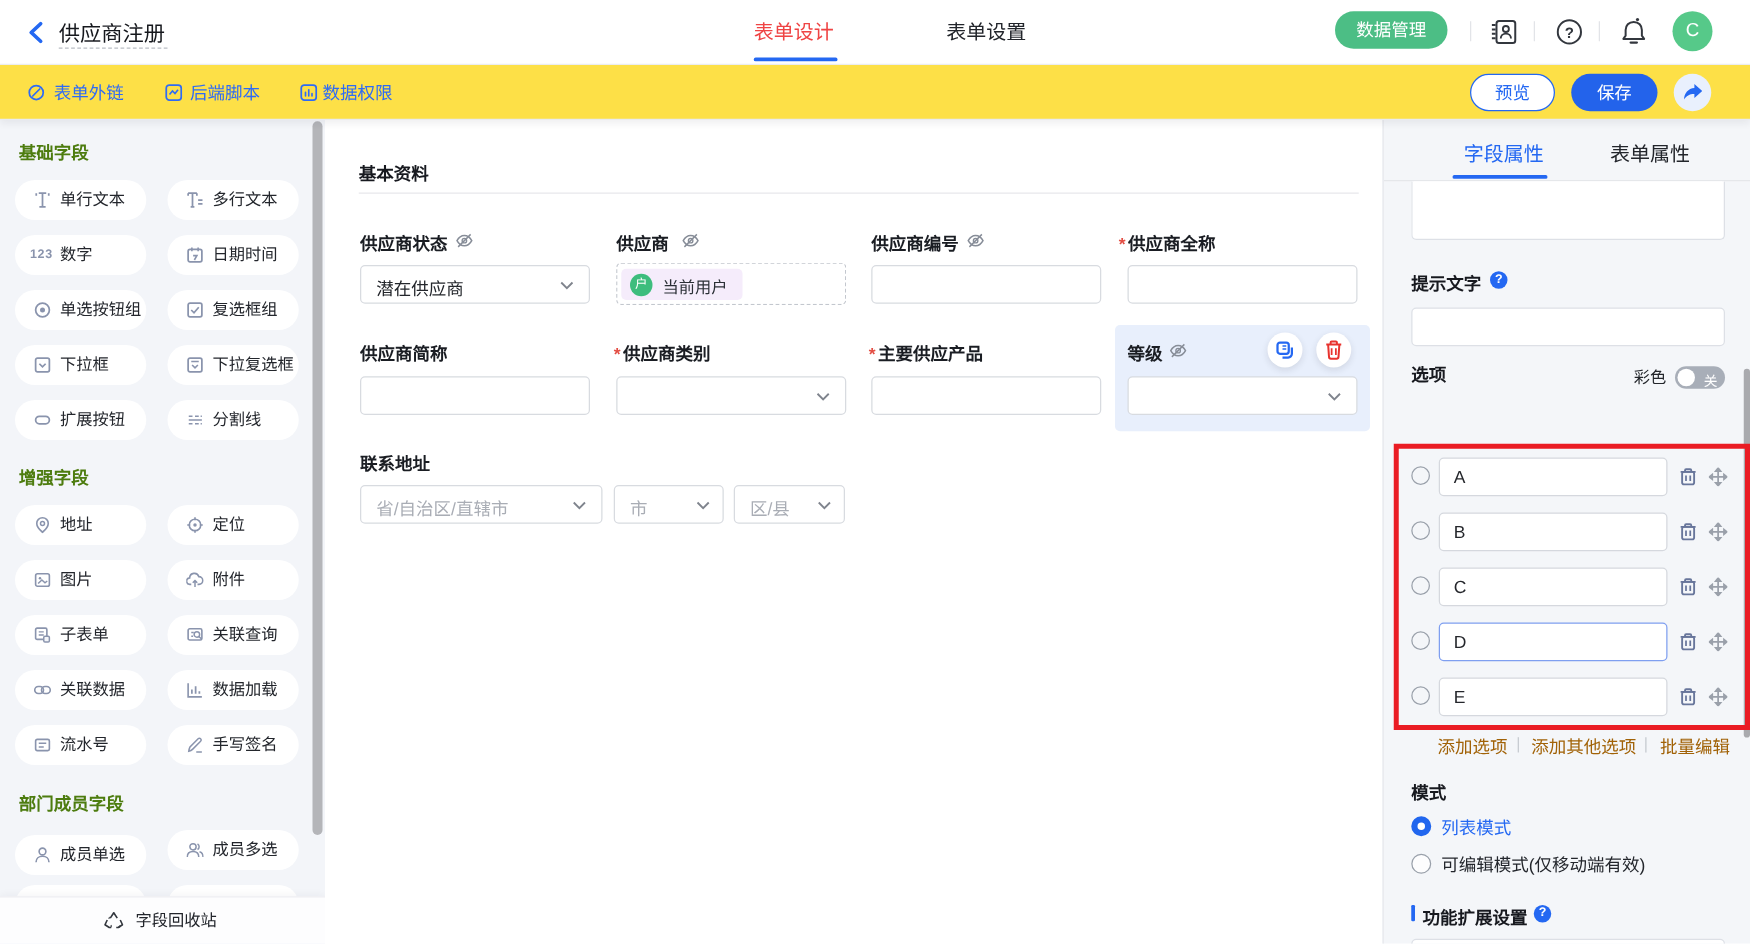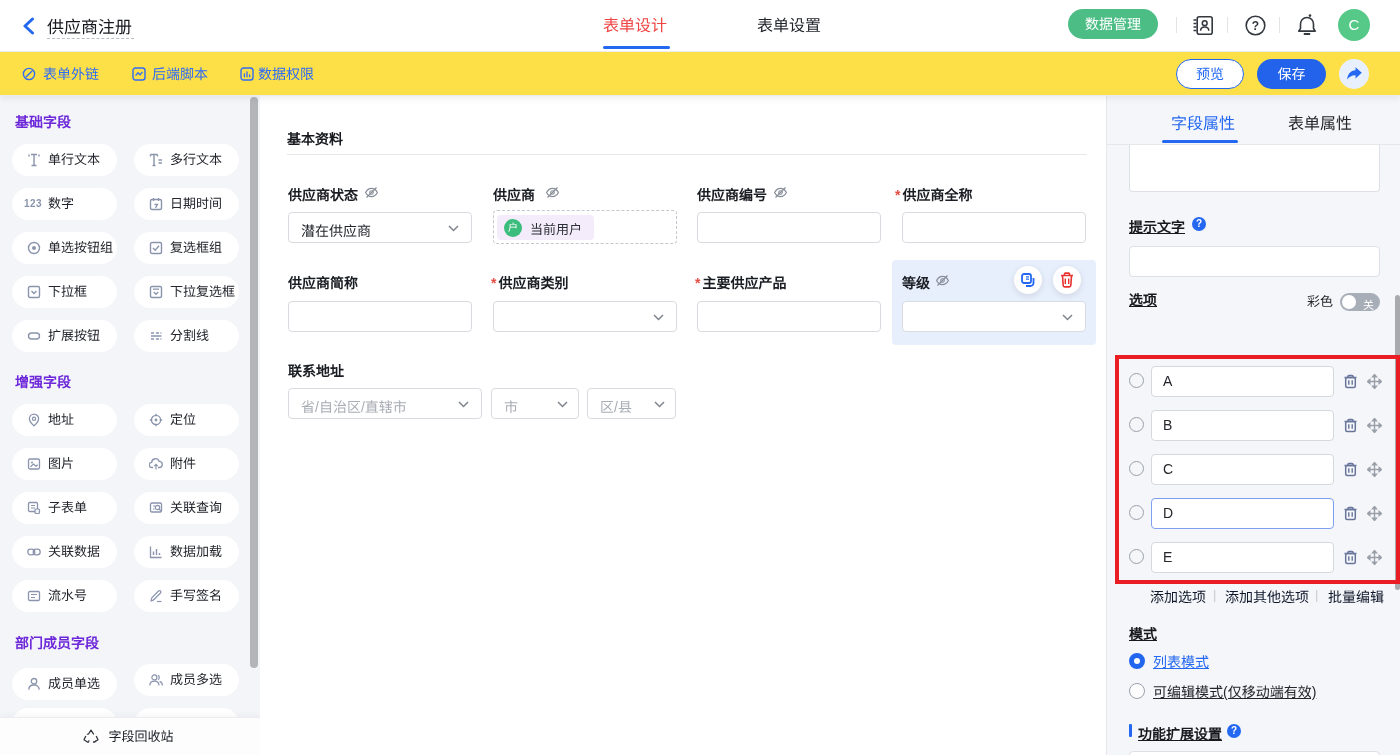--- a/index.html
+++ b/index.html
@@ -22,21 +22,21 @@
 
 
 #toolbar { position:absolute; left:0; top:52px; width:1400px; height:44px; background:#fde047; border-bottom:1px solid #e9ebef; box-shadow:0 3px 6px rgba(31,35,41,.07); z-index:29; }
 .tool-link { position:absolute; top:0; height:44px; line-height:44px; font-size:14px; color:#2e6bf6; }
 #btn-preview { position:absolute; left:1176px; top:7px; width:68px; height:30px; border:1px solid #2468f2; border-radius:15px; color:#2468f2; background:#fff; font-size:14px; text-align:center; line-height:28px; }
 #btn-save { position:absolute; left:1257px; top:7px; width:69px; height:30px; border-radius:15px; color:#fff; background:#2363eb; font-size:14px; text-align:center; line-height:30px; }
 #btn-share { position:absolute; left:1339px; top:7px; width:30px; height:30px; border-radius:50%; background:#e9f0fd; }
 
 
 #sidebar { position:absolute; left:0; top:96px; width:260px; height:659px; background:#f3f5f9; overflow:hidden; }
-.sb-title { position:absolute; left:15px; font-size:14px; font-weight:bold; color:#6d28d9; }
+.sb-title { position:absolute; left:15px; font-size:14px; font-weight:bold; color:#4d7c0f; }
 .fbtn { position:absolute; width:105px; height:32px; background:#fff; border-radius:16px; font-size:13px; color:#23262c; line-height:32px; white-space:nowrap; }
 .fbtn .fi { position:absolute; left:15px; top:9px; width:14px; height:14px; }
 .fbtn .ft { position:absolute; left:36px; top:0; }
 .c1 { left:12px; } .c2 { left:134px; }
 #recycle { position:absolute; left:0; top:621px; width:260px; height:38px; background:#fdfdfe; border-top:1px solid #ededf1; box-shadow:0 -2px 6px rgba(31,35,41,.04); font-size:13px; color:#22252b; text-align:center; line-height:38px; }
 #sb-thumb { position:absolute; left:250px; top:1px; width:8px; height:571px; border-radius:4px; background:#b4b5b9; }
 
 
 #canvas { position:absolute; left:260px; top:96px; width:846px; height:659px; background:#fff; }
 .cv-sec { position:absolute; font-size:14px; font-weight:bold; color:#17191f; }
@@ -46,37 +46,37 @@
 .inp-h { height:31px; }
 .sel-txt { position:absolute; left:12px; top:7px; font-size:14px; color:#23262b; }
 .ph { color:#a9adb5 !important; }
 .chev { position:absolute; }
 
 
 #rpanel { position:absolute; left:1106px; top:96px; width:294px; height:659px; background:#f4f6f9; border-left:1px solid #e6e8ec; overflow:hidden; }
 .rp-tab { position:absolute; top:14px; font-size:16px; }
 #rp-underline { position:absolute; left:55px; top:44px; width:76px; height:3px; background:#2468f2; border-radius:2px; }
 #rp-divider { position:absolute; left:0; top:48px; width:294px; height:1px; background:#e5e7ea; }
-.rp-label { position:absolute; font-size:14px; font-weight:bold; color:#17191f;text-decoration:underline; }
+.rp-label { position:absolute; font-size:14px; font-weight:bold; color:#17191f; }
 .rp-inp { position:absolute; left:22px; width:251px; background:#fff; border:1px solid #dde0e6; border-radius:4px; }
 .qmark { position:absolute; width:14px; height:14px; border-radius:50%; background:#2468f2; color:#fff; font-size:10px; font-weight:bold; text-align:center; line-height:14px; }
 #toggle { position:absolute; left:233px; top:197px; width:40px; height:18px; border-radius:9px; background:#a8aeb8; }
 #toggle .knob { position:absolute; left:2px; top:2px; width:14px; height:14px; border-radius:50%; background:#fff; }
 #toggle .t { position:absolute; right:6px; top:3px; font-size:11px; color:#fff; }
 #redbox { position:absolute; left:8px; top:259px; width:285px; height:229px; border:4px solid #ea1c24; z-index:10; }
 .optrow { position:absolute; left:0; width:294px; height:31px; }
 .optrow .radio { position:absolute; left:22px; top:7px; width:15px; height:15px; border:1.5px solid #9aa1ab; border-radius:50%; background:#f4f6f9; }
 .optrow .oi { position:absolute; left:44px; top:0; width:183px; height:31px; background:#fff; border:1px solid #d5d8de; border-radius:4px; font-size:14px; color:#24262b; line-height:29px; padding-left:11px; }
 .optrow .icn { position:absolute; top:8px; width:15px; height:15px; }
-.rp-link { position:absolute; font-size:14px; color:#0f172a; white-space:nowrap;text-align:right; }
+.rp-link { position:absolute; font-size:14px; color:#a16207; white-space:nowrap;text-align:right; }
 .rp-sep { position:absolute; font-size:13px; color:#c8ccd2; }
 .mradio { position:absolute; left:22px; width:16px; height:16px; border-radius:50%; }
 .mr-on { border:5px solid #2166ee; background:#fff; }
 .mr-off { border:1.5px solid #9aa1ab; background:#fdfdfe; }
-.mtext { position:absolute; left:46px; font-size:14px;text-decoration:underline; }
+.mtext { position:absolute; left:46px; font-size:14px; }
 #rp-thumb { position:absolute; left:288px; top:199px; width:5px; height:295px; border-radius:3px; background:#a9aaae; }
 </style>
 </head>
 <body>
 <div id="app">
 
 <div id="topbar">
   <svg class="abs" style="left:21px;top:17px" width="16" height="18" viewBox="0 0 16 18">
         <path d="M11.5 2 L4 9 L11.5 16" fill="none" stroke="#2468f2" stroke-width="3" stroke-linecap="round" stroke-linejoin="round"></path>
       </svg>

